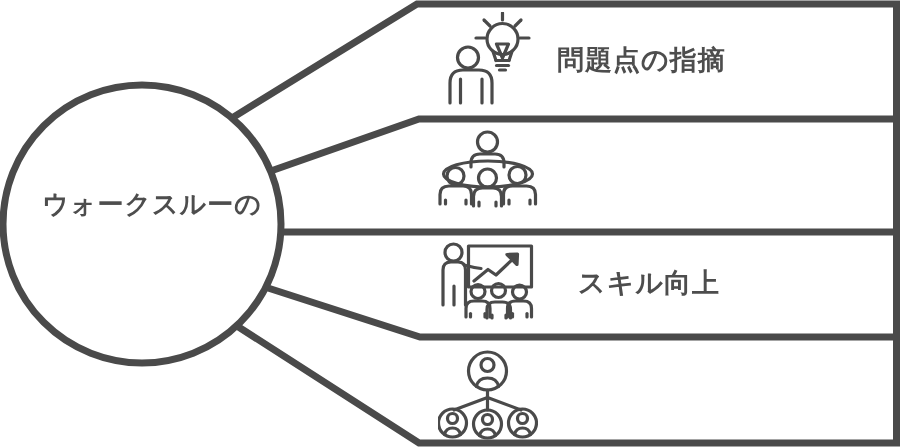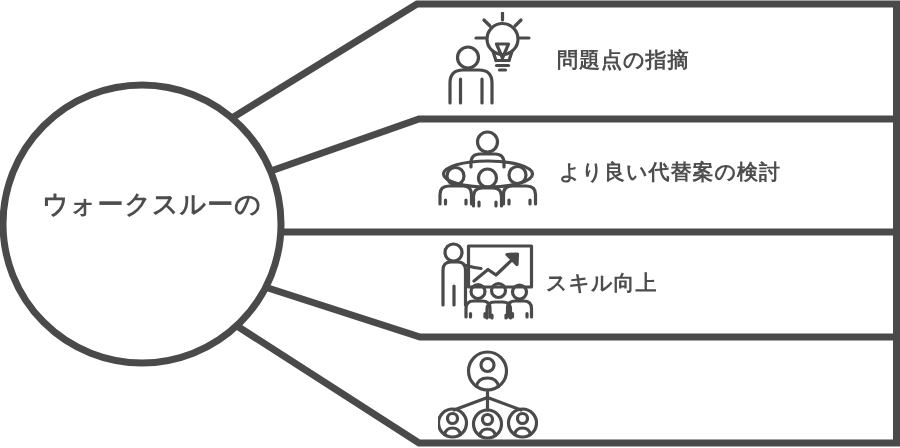--- a/index.html
+++ b/index.html
@@ -9,21 +9,21 @@
     background:#ffffff;
     overflow:hidden;
     font-family:"Liberation Sans", sans-serif;
   }
   svg{display:block;}
   .layer{position:absolute;left:0;top:0;}
   .icon{position:absolute;}
   .row-label{
     position:absolute;
     transform:translateY(-50%);
-    font-size:21px;
+    font-size:27px;
     font-weight:700;
     letter-spacing:1px;
     color:#4d4d4d;
     white-space:nowrap;
   }
   .center-title{
     position:absolute;
     left:0px; top:182px;
     width:284px;
     text-align:center;
@@ -98,21 +98,20 @@
       <path d="M 65.5,77 L 65.5,67.5 Q 65.5,59 74.5,59 L 88.5,59 Q 97.5,59 97.5,67.5 L 97.5,77"></path>
 
       <path d="M 7.5,73 L 7.5,77"></path>
         <path d="M 28,73 L 28,77"></path>
       <path d="M 41,75 L 41,79"></path>
         <path d="M 58,75 L 58,79"></path>
       <path d="M 71,73 L 71,77"></path>
         <path d="M 92,73 L 92,77"></path>
     </g>
   </svg>
-  <div class="row-label" style="left:559px;top:172px">より良い代替案の検討</div>
 
   <svg class="icon" style="left:437px;top:241px" width="100" height="85" viewBox="0 0 100 85">
     <g stroke="#4a4a4a" stroke-width="3.2" fill="none" stroke-linecap="round" stroke-linejoin="round">
 
       <rect x="31.5" y="5" width="63" height="41"></rect>
       <polyline points="37,40 51,28.5 59,34 77.5,16.5"></polyline>
       <path d="M 70,13.5 L 80.5,13 L 80,23.5 Z" fill="#4a4a4a"></path>
 
       <circle cx="16.5" cy="11.5" r="8.5"></circle>
       <path d="M 6,64 L 6,29 Q 6,21 14,21 L 21,21 Q 28.5,21 28.5,29 L 28.5,64"></path>
@@ -126,21 +125,21 @@
       <path d="M 50,77 L 50,68.5 Q 50,61 58,61 L 65.5,61 Q 73.5,61 73.5,68.5 L 73.5,77"></path>
       <path d="M 70.5,76 L 70.5,67.5 Q 70.5,60 78.5,60 L 86.5,60 Q 94.5,60 94.5,67.5 L 94.5,76"></path>
       <path d="M 33.5,72.5 L 33.5,76"></path>
         <path d="M 48,72.5 L 48,76"></path>
       <path d="M 55,74 L 55,77"></path>
         <path d="M 69,74 L 69,77"></path>
       <path d="M 75.5,72.5 L 75.5,76"></path>
         <path d="M 90,72.5 L 90,76"></path>
     </g>
   </svg>
-  <div class="row-label" style="left:546px;top:283px">スキル向上</div>
+  <div class="row-label" style="left:578px;top:283px">スキル向上</div>
 
   <svg class="icon" style="left:438px;top:350px" width="100" height="92" viewBox="0 0 100 92">
     <g stroke="#4a4a4a" stroke-width="3.2" fill="none" stroke-linecap="round" stroke-linejoin="round">
 
       <circle cx="49.5" cy="21" r="19"></circle>
       <circle cx="49.5" cy="15" r="6.5"></circle>
       <path d="M 38.5,36.5 Q 40,28 49.5,28 Q 59,28 60.5,36.5"></path>
 
       <path d="M 49.5,40 L 49.5,47.5"></path>
       <path d="M 49.5,47.5 L 16,60"></path>

